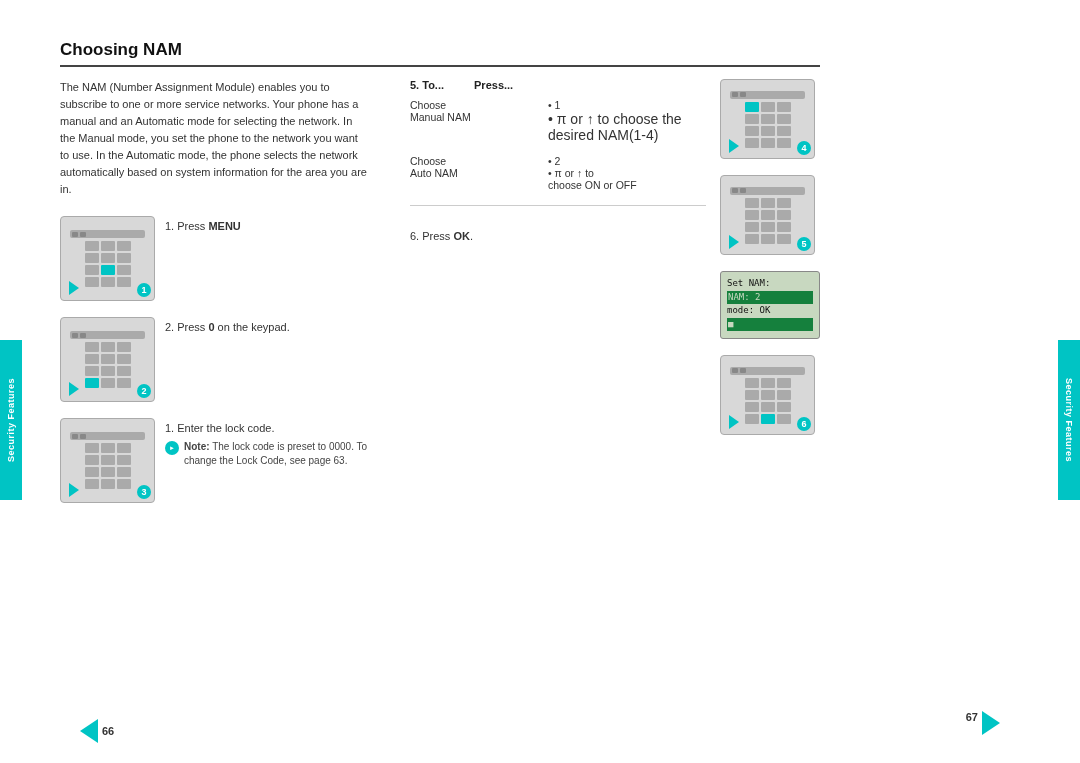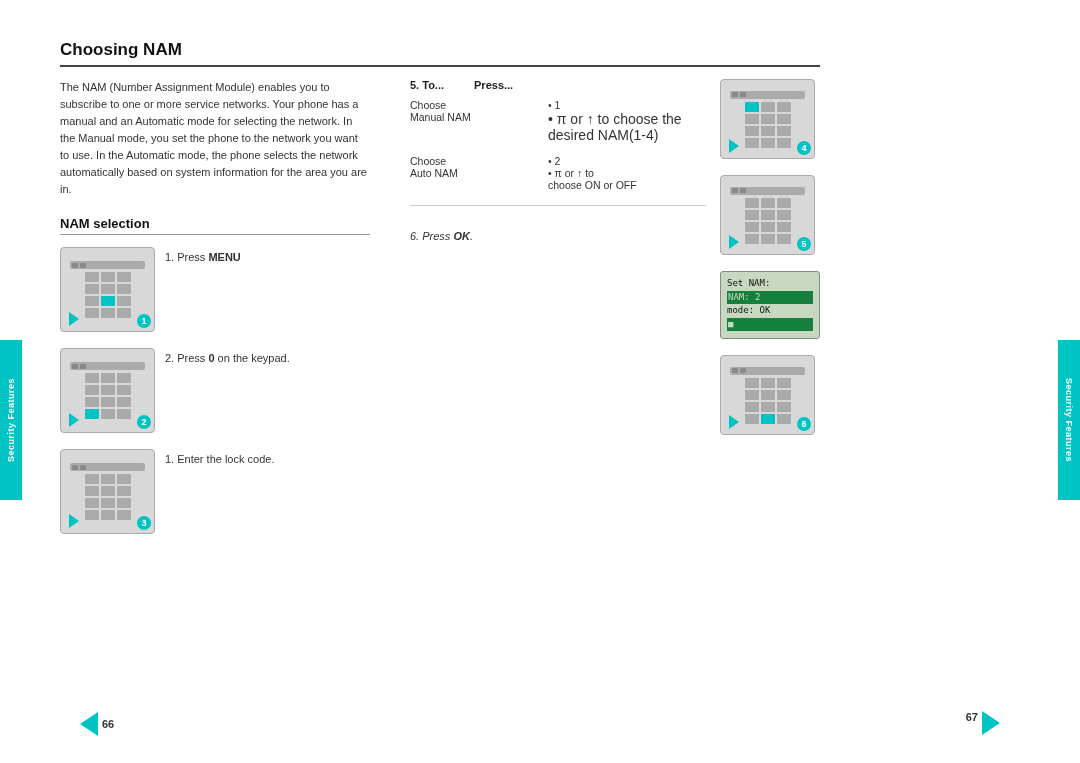--- a/index.html
+++ b/index.html
@@ -63,21 +63,21 @@
       font-weight: bold;
       writing-mode: vertical-rl;
       transform: rotate(0deg);
       letter-spacing: 0.5px;
       white-space: nowrap;
     }
 
     
     .page-arrow-left {
       position: absolute;
-      bottom: 27px;
+      bottom: 20px;
       left: 80px;
       display: flex;
       align-items: center;
       gap: 4px;
     }
     .page-arrow-right {
       position: absolute;
       bottom: 28px;
       right: 80px;
       display: flex;
@@ -228,21 +228,20 @@
     .step5-header span {
       font-size: 11px;
       font-weight: bold;
     }
 
     
     .step6-row {
       display: flex;
       align-items: flex-start;
       gap: 14px;
-      font-style: italic;
     }
 
     
     .right-phones {
       display: flex;
       flex-direction: column;
       gap: 16px;
       width: 100px;
       flex-shrink: 0;
     }
@@ -378,21 +377,20 @@
 <div class="page-container">
 
   <div class="section-title">Choosing NAM</div>
 
   <div class="main-layout">
 
     <div class="left-col">
 
       <p class="intro-text">The NAM (Number Assignment Module) enables you to subscribe to one or more service networks. Your phone has a manual and an Automatic mode for selecting the network. In the Manual mode, you set the phone to the network you want to use. In the Automatic mode, the phone selects the network automatically based on system information for the area you are in.</p>
 
-      <div class="subsection-title">NAM selection</div>
 
       <div class="step-item">
         <div class="phone-with-step">
           <div class="top-bar">
             <div class="top-bar-dot"></div>
             <div class="top-bar-dot"></div>
           </div>
           <div class="mini-grid">
             <div class="mini-cell"></div>
             <div class="mini-cell"></div>
@@ -461,20 +459,24 @@
             <div class="mini-cell"></div>
             <div class="mini-cell"></div>
             <div class="mini-cell"></div>
             <div class="mini-cell"></div>
           </div>
           <div class="step-badge-overlay">3</div>
           <div class="arrow-overlay"></div>
         </div>
         <div class="step-content">
           <p class="step-text">1. Enter the lock code.</p>
+          <div class="note-box">
+            <div class="note-icon"></div>
+            <p class="note-text"><strong>Note:</strong> The lock code is preset to 0000. To change the Lock Code, see page 63.</p>
+          </div>
         </div>
       </div>
 
     </div>
 
     <div class="right-col">
 
       <div class="right-content-area">
 
         <div class="right-steps-content">

